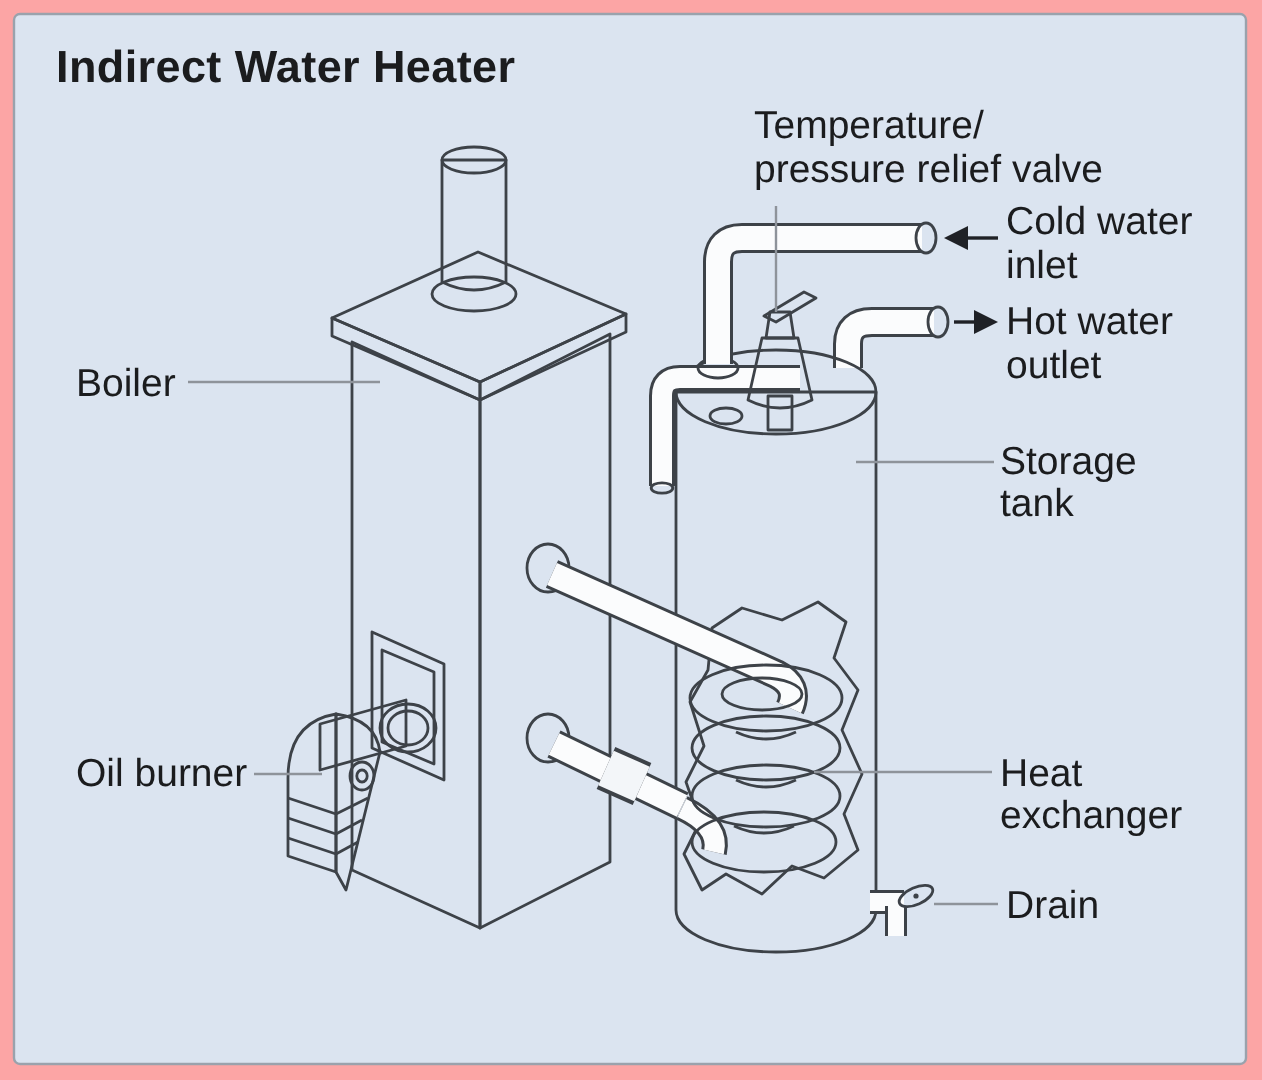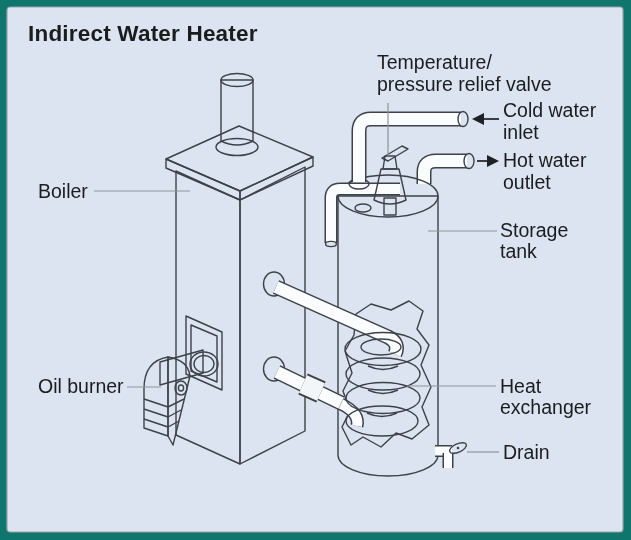--- a/index.html
+++ b/index.html
@@ -1,18 +1,18 @@
 <!DOCTYPE html>
 <html><head>
 <meta charset="utf-8">
 <style>
   html,body { margin:0; padding:0; background:#ffffff; }
   .stage {
     position:relative; width:631px; height:540px;
-    background:#0f766e; font-family:"Liberation Sans", sans-serif;
+    background:#fca5a5; font-family:"Liberation Sans", sans-serif;
     overflow:hidden;
   }
   svg { display:block; }
   text {
     font-family:"Liberation Sans", sans-serif;
     font-size:19.5px; fill:#1b1c1e;
   }
   .title-text { font-size:22.5px; font-weight:bold; letter-spacing:0.2px; }
   .outline { stroke:#3d4248; stroke-width:1.4; stroke-linejoin:round; fill:none; }
 </style>

